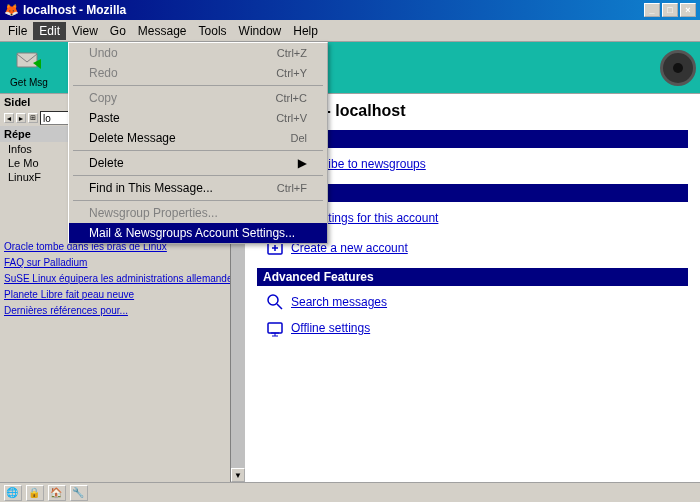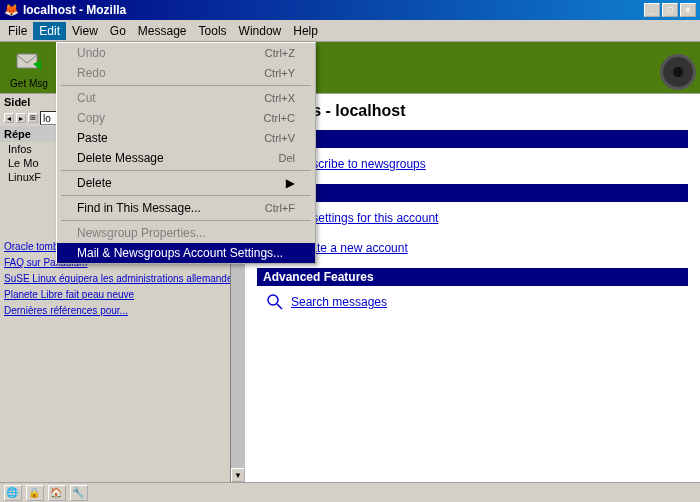--- a/index.html
+++ b/index.html
@@ -56,29 +56,29 @@
       border-bottom: 1px solid #a0a0a0;
       position: relative;
       z-index: 100;
     }
     .menu-item {
       padding: 2px 6px;
       cursor: pointer;
       font-size: 12px;
     }
     .menu-item:hover, .menu-item.active {
-      background: #0369a1;
+      background: #404040;
       color: white;
     }
 
     
     .toolbar {
-      background: #4d7c0f;
-      display: flex;
-      align-items: flex-end;
+      background: #14b8a6;
+      display: flex;
+      align-items: center;
       padding: 3px 4px;
       border-bottom: 1px solid #a0a0a0;
       gap: 4px;
       height: 52px;
     }
     .toolbar-btn {
       display: flex;
       flex-direction: column;
       align-items: center;
       justify-content: center;
@@ -182,21 +182,21 @@
       background: #d4d0c8;
       border: 1px outset #fff;
       display: flex;
       align-items: center;
       justify-content: center;
       font-size: 10px;
     }
     .dropdown-menu {
       position: absolute;
       top: 42px;
-      left: 56px;
+      left: 68px;
       background: #d4d0c8;
       border: 1px outset #fff;
       box-shadow: 2px 2px 4px rgba(0,0,0,0.3);
       z-index: 200;
       min-width: 260px;
     }
     .dropdown-item {
       padding: 3px 20px 3px 20px;
       cursor: pointer;
       font-size: 12px;
@@ -535,38 +535,45 @@
       <div class="section-header">Advanced Features</div>
       <div class="link-item">
         <div class="link-icon">
           <svg width="18" height="18" viewBox="0 0 18 18">
             <circle cx="7" cy="7" r="5" fill="none" stroke="#0000cc" stroke-width="1.5"></circle>
             <line x1="11" y1="11" x2="16" y2="16" stroke="#0000cc" stroke-width="1.5"></line>
           </svg>
         </div>
         <span>Search messages</span>
       </div>
+      <div class="link-item">
+        <div class="link-icon">
+          <svg width="18" height="18" viewBox="0 0 18 18">
+            <rect x="2" y="4" width="14" height="10" rx="1" fill="none" stroke="#0000cc" stroke-width="1.5"></rect>
+            <line x1="5" y1="14" x2="13" y2="14" stroke="#0000cc" stroke-width="1"></line>
+            <line x1="9" y1="14" x2="9" y2="17" stroke="#0000cc" stroke-width="1"></line>
+            <line x1="6" y1="17" x2="12" y2="17" stroke="#0000cc" stroke-width="1"></line>
+          </svg>
+        </div>
+        <span>Offline settings</span>
+      </div>
     </div>
   </div>
 </div>
 
 <div class="dropdown-menu">
   <div class="dropdown-item disabled">
     <span>Undo</span>
     <span class="dropdown-shortcut">Ctrl+Z</span>
   </div>
   <div class="dropdown-item disabled">
     <span>Redo</span>
     <span class="dropdown-shortcut">Ctrl+Y</span>
   </div>
   <div class="dropdown-separator"></div>
-  <div class="dropdown-item disabled">
-    <span>Cut</span>
-    <span class="dropdown-shortcut">Ctrl+X</span>
-  </div>
   <div class="dropdown-item disabled">
     <span>Copy</span>
     <span class="dropdown-shortcut">Ctrl+C</span>
   </div>
   <div class="dropdown-item">
     <span>Paste</span>
     <span class="dropdown-shortcut">Ctrl+V</span>
   </div>
   <div class="dropdown-item">
     <span>Delete Message</span>

